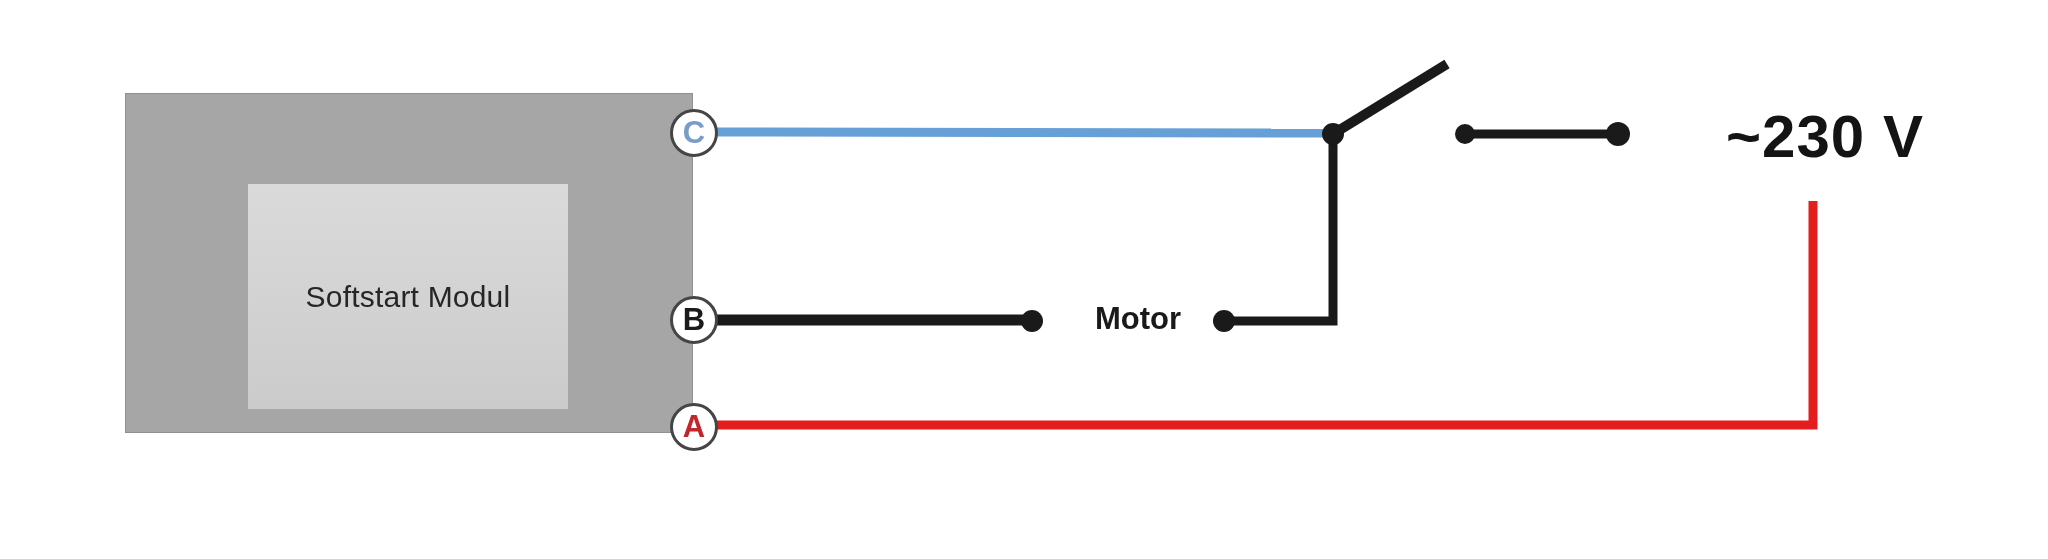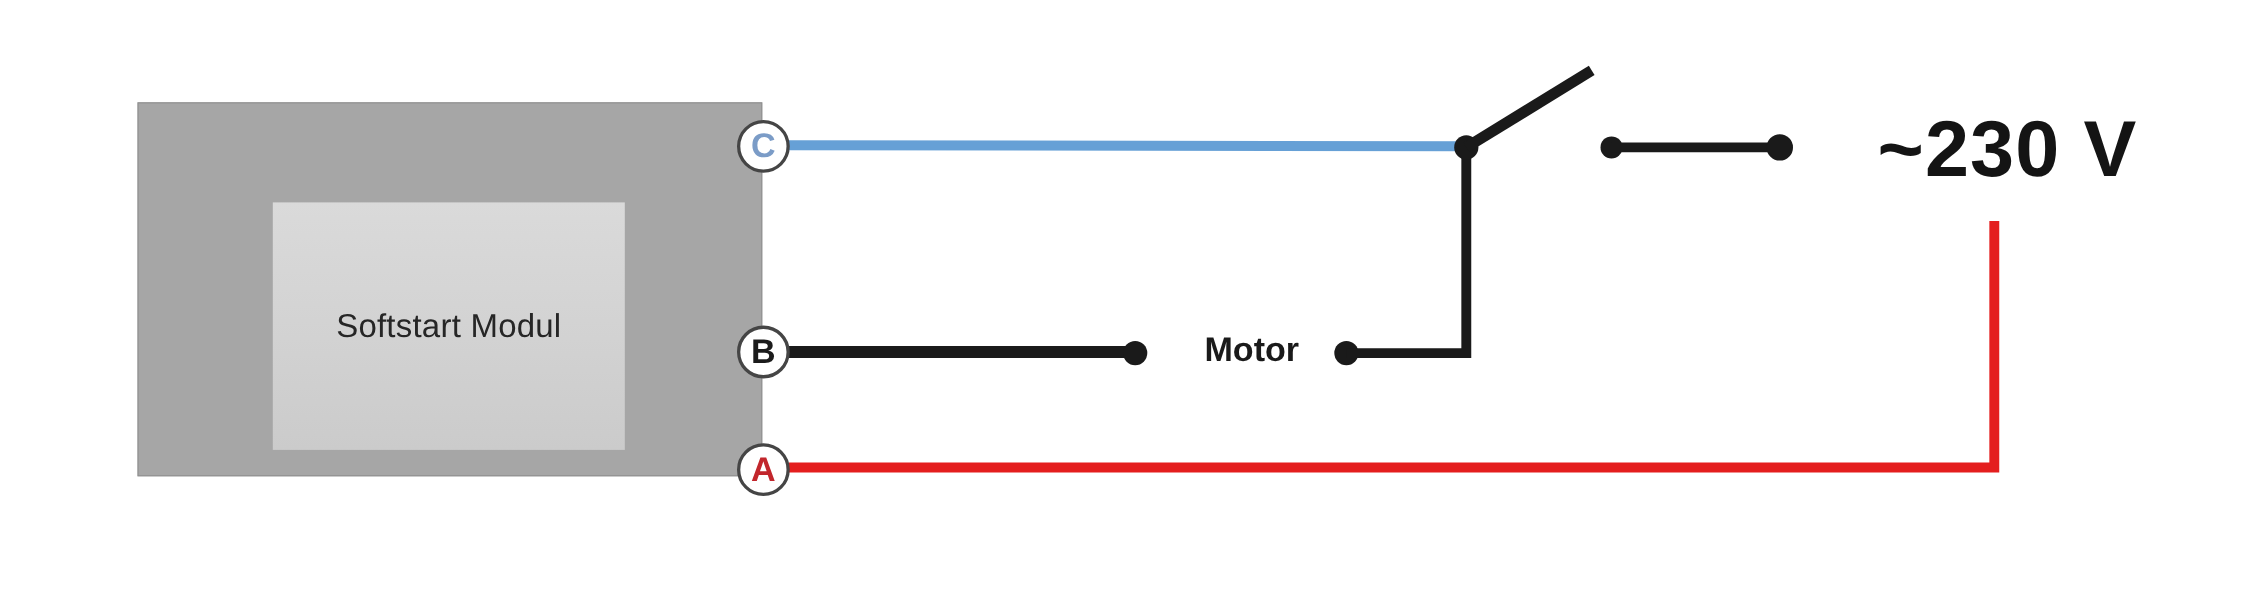--- a/index.html
+++ b/index.html
@@ -89,21 +89,21 @@
     font-size: 31px;
     color: #1a1a1a;
     white-space: nowrap;
   }
   .supply-label {
     position: absolute;
     left: 1825px;
     top: 136px;
     transform: translate(-50%, -50%);
     font-weight: bold;
-    font-size: 72px;
+    font-size: 60px;
     letter-spacing: 1px;
     color: #141414;
     white-space: nowrap;
   }
 </style>
 </head>
 <body>
 
 <div class="canvas">
 

